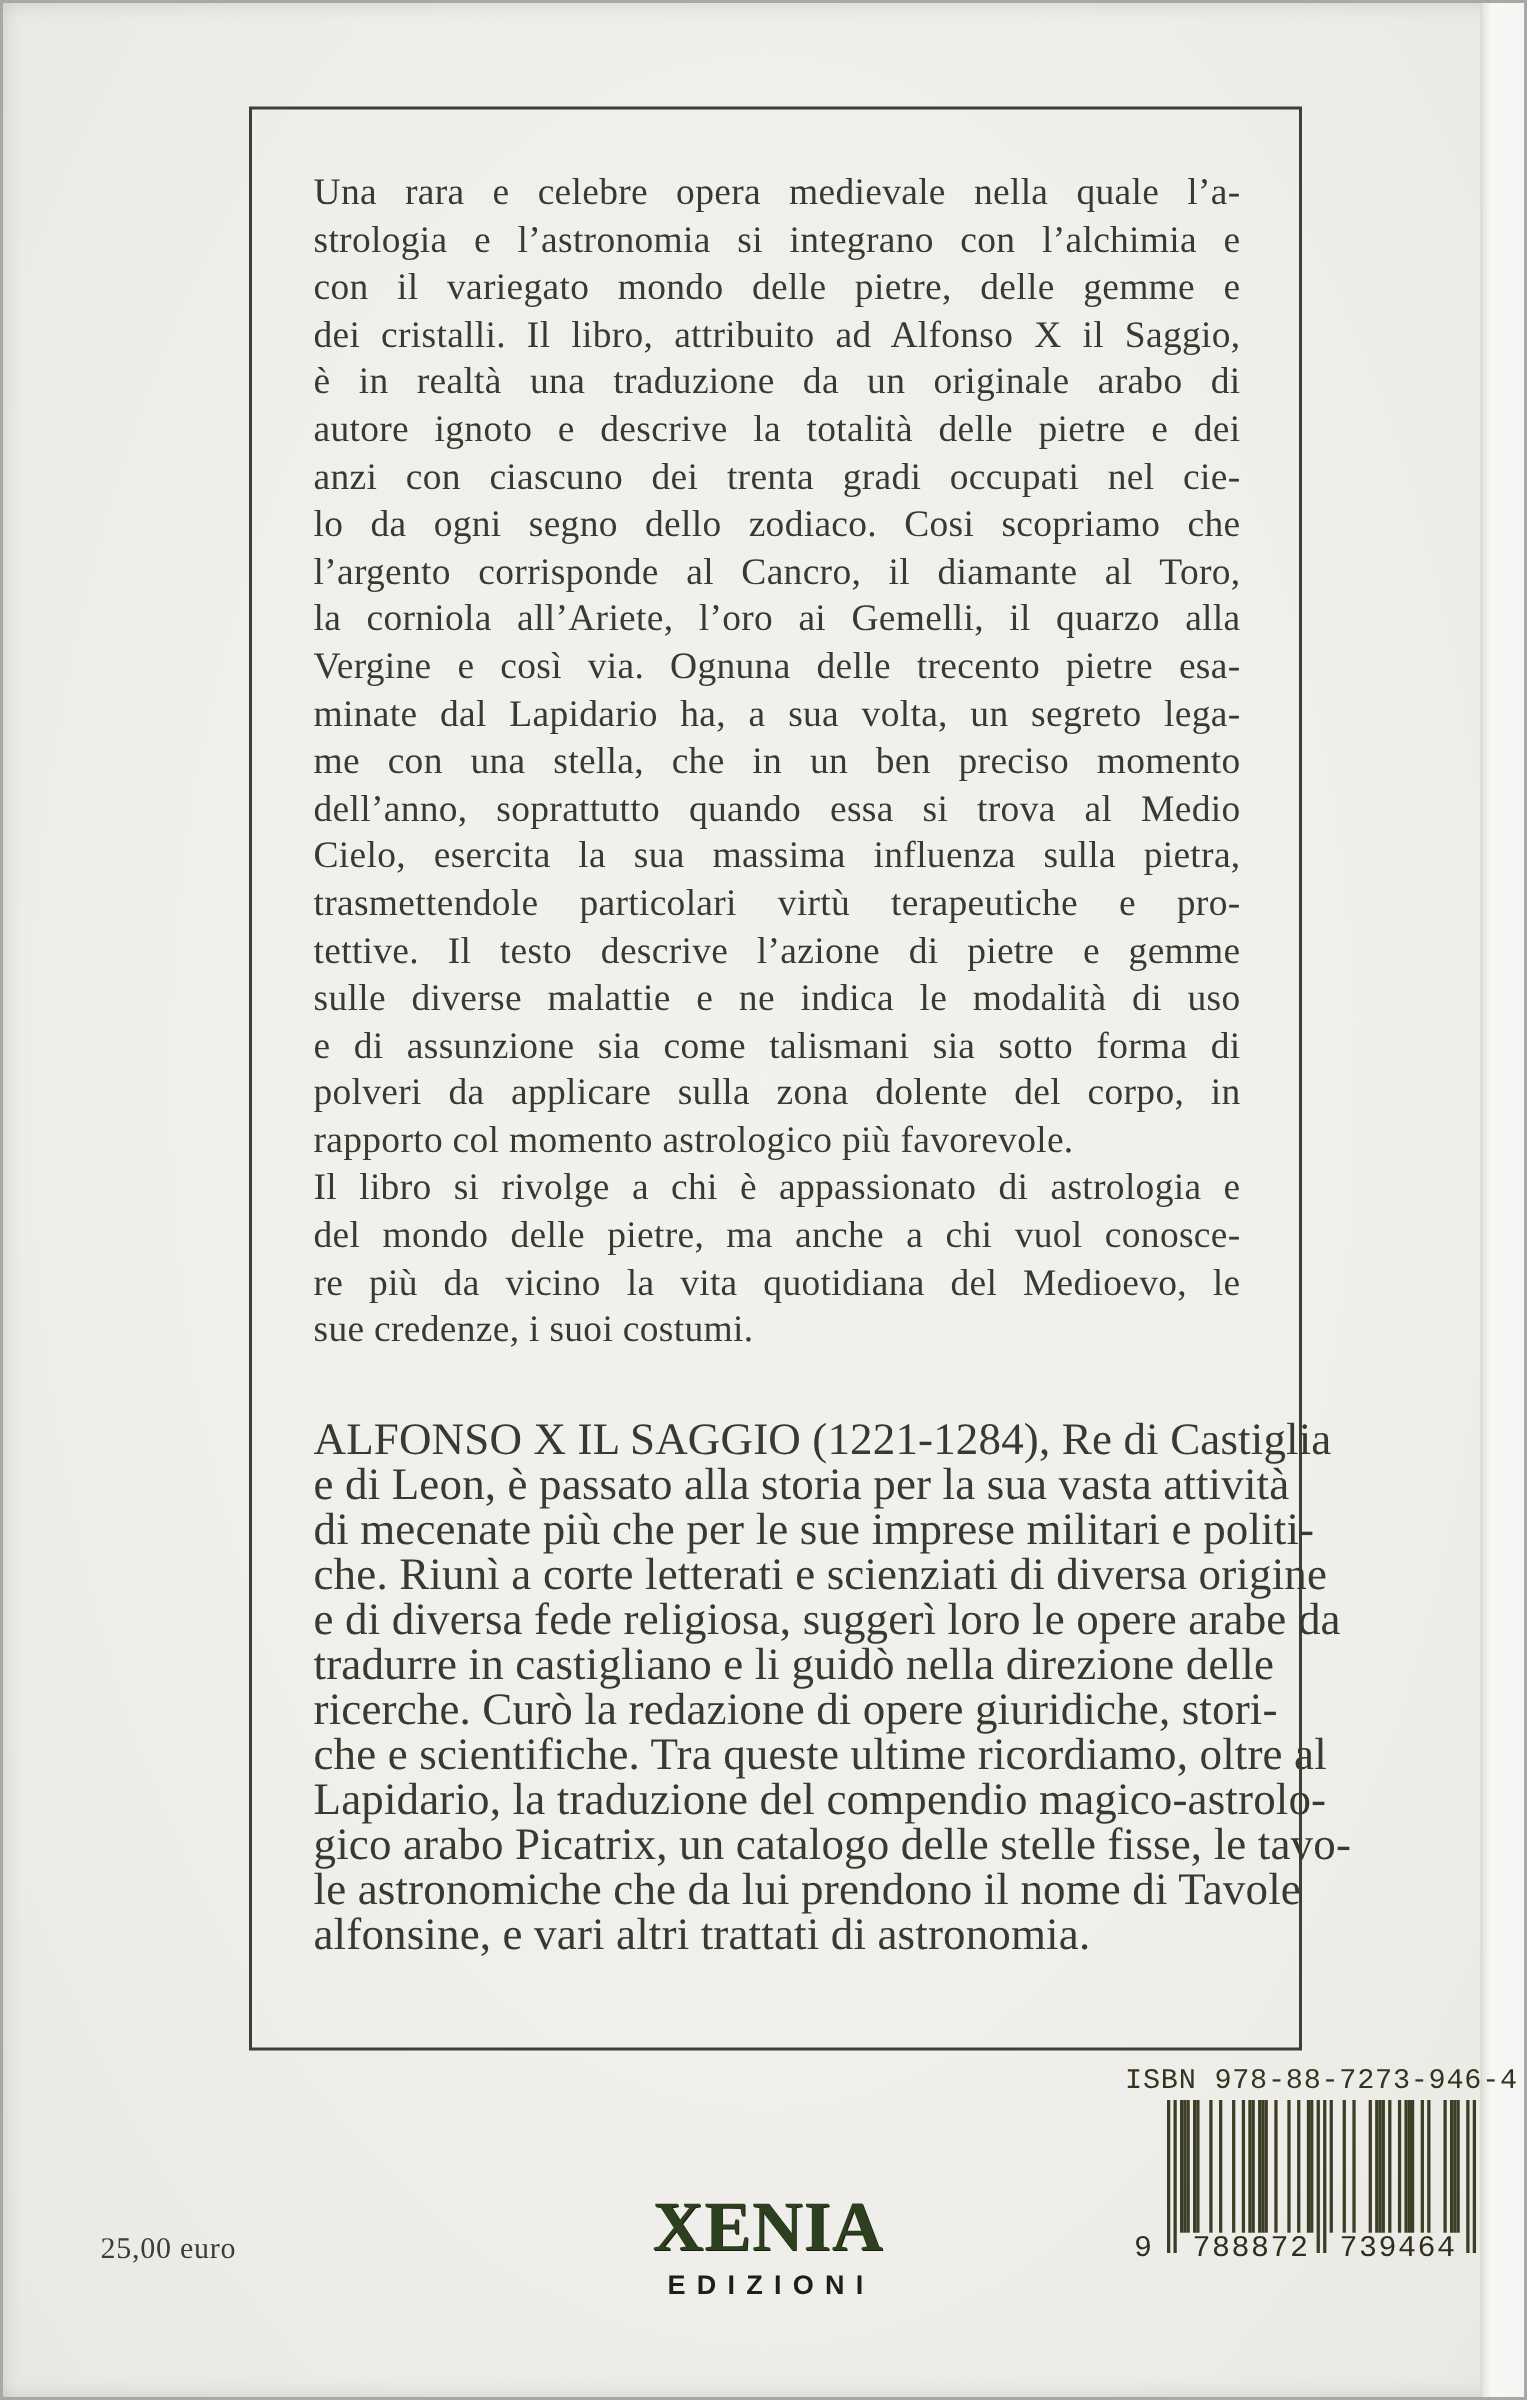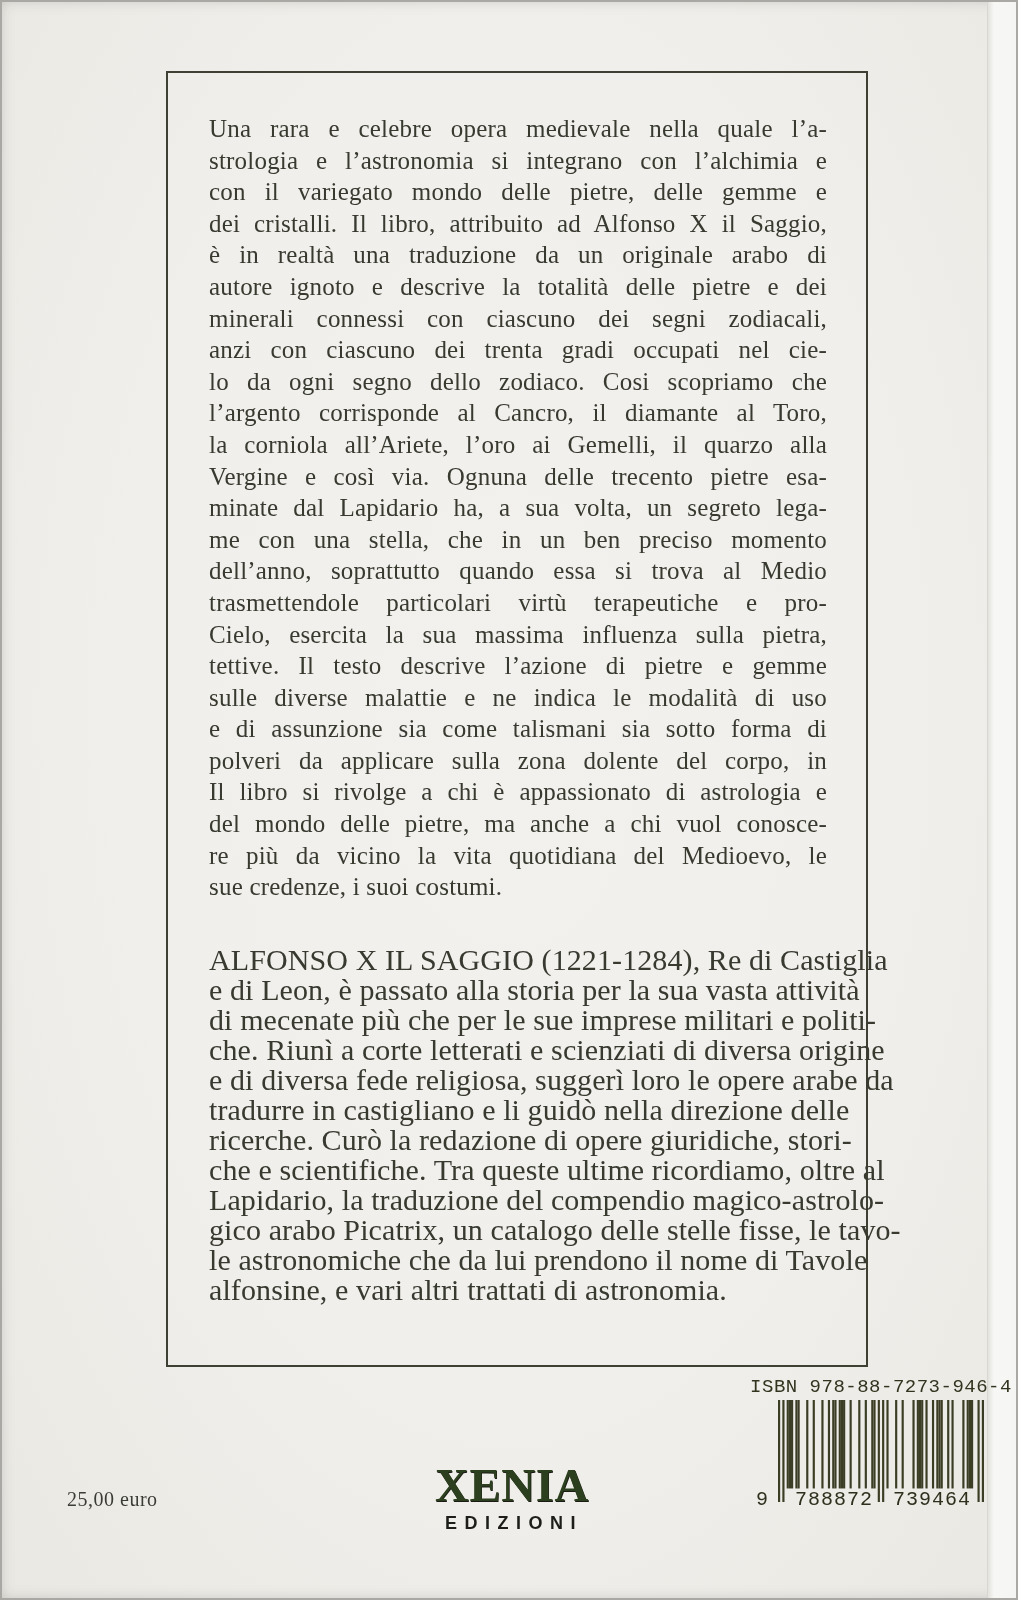--- a/index.html
+++ b/index.html
@@ -100,35 +100,35 @@
 
   <div class="frame">
     <div class="text-block">
       <div class="synopsis">
           <div class="tline">Una rara e celebre opera medievale nella quale l’a-</div>
           <div class="tline">strologia e l’astronomia si integrano con l’alchimia e</div>
           <div class="tline">con il variegato mondo delle pietre, delle gemme e</div>
           <div class="tline">dei cristalli. Il libro, attribuito ad Alfonso X il Saggio,</div>
           <div class="tline">è in realtà una traduzione da un originale arabo di</div>
           <div class="tline">autore ignoto e descrive la totalità delle pietre e dei</div>
-          <div class="tline">minerali connessi con ciascuno dei segni zodiacali,</div>
           <div class="tline">anzi con ciascuno dei trenta gradi occupati nel cie-</div>
           <div class="tline">lo da ogni segno dello zodiaco. Cosi scopriamo che</div>
           <div class="tline">l’argento corrisponde al Cancro, il diamante al Toro,</div>
           <div class="tline">la corniola all’Ariete, l’oro ai Gemelli, il quarzo alla</div>
           <div class="tline">Vergine e così via. Ognuna delle trecento pietre esa-</div>
           <div class="tline">minate dal Lapidario ha, a sua volta, un segreto lega-</div>
           <div class="tline">me con una stella, che in un ben preciso momento</div>
           <div class="tline">dell’anno, soprattutto quando essa si trova al Medio</div>
+          <div class="tline">Cielo, esercita la sua massima influenza sulla pietra,</div>
           <div class="tline">trasmettendole particolari virtù terapeutiche e pro-</div>
-          <div class="tline">Cielo, esercita la sua massima influenza sulla pietra,</div>
           <div class="tline">tettive. Il testo descrive l’azione di pietre e gemme</div>
           <div class="tline">sulle diverse malattie e ne indica le modalità di uso</div>
           <div class="tline">e di assunzione sia come talismani sia sotto forma di</div>
           <div class="tline">polveri da applicare sulla zona dolente del corpo, in</div>
+          <div class="tline no-just">rapporto col momento astrologico più favorevole.</div>
           <div class="tline">Il libro si rivolge a chi è appassionato di astrologia e</div>
           <div class="tline">del mondo delle pietre, ma anche a chi vuol conosce-</div>
           <div class="tline">re più da vicino la vita quotidiana del Medioevo, le</div>
           <div class="tline no-just">sue credenze, i suoi costumi.</div>
         </div>
       <div class="bio">
           <div class="tline">ALFONSO X IL SAGGIO (1221-1284), Re di Castiglia</div>
           <div class="tline">e di Leon, è passato alla storia per la sua vasta attività</div>
           <div class="tline">di mecenate più che per le sue imprese militari e politi-</div>
           <div class="tline">che. Riunì a corte letterati e scienziati di diversa origine</div>

